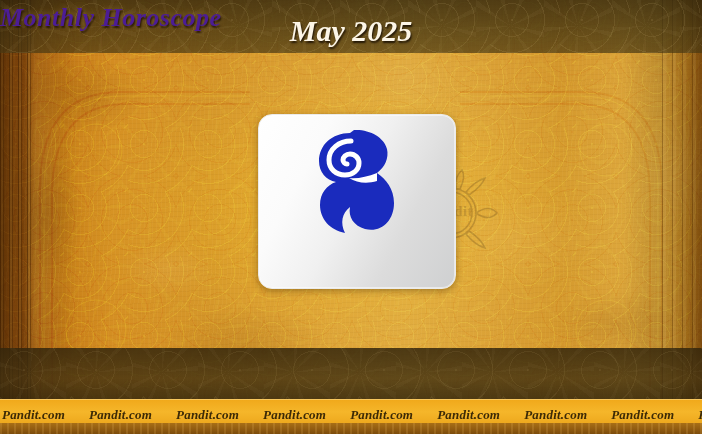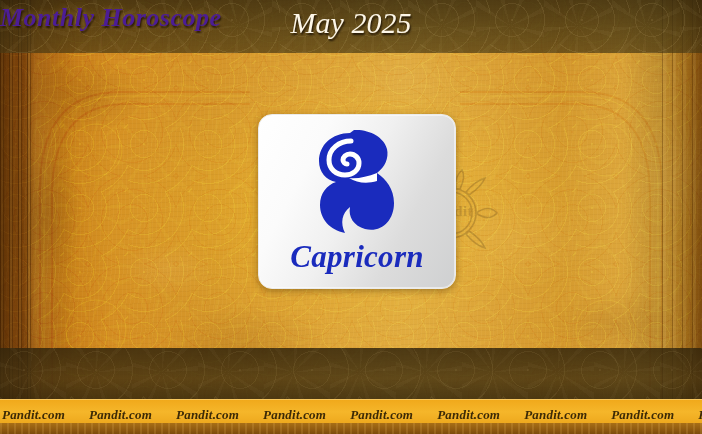--- a/index.html
+++ b/index.html
@@ -135,25 +135,25 @@
     position: absolute; inset: 0;
     opacity: .30;
     background-image:
       repeating-radial-gradient(circle at 24px 22px, rgba(210,186,128,0.30) 0 1px, transparent 1px 18px),
       repeating-conic-gradient(from 40deg at 30px 24px, rgba(216,194,138,0.14) 0 8deg, transparent 8deg 40deg);
     background-size: 72px 51px, 66px 51px;
   }
   .month {
     position: absolute;
     left: 0; right: 0;
-    top: 6px;
+    top: 14px;
     text-align: center;
     font-size: 30px;
     font-style: italic;
-    font-weight: normal;
+    font-weight: bold;
     color: #fdf6e7;
     text-shadow: 1px 2px 2px rgba(20,10,0,0.85);
   }
 
   
   .strip {
     position: absolute;
     left: 0; right: 0;
     top: 399px;
     height: 32px;
@@ -322,21 +322,20 @@
                    C46 14 36 22 36 33
                    C36 42 43 48 52 48
                    C60 48 66 43 66 36
                    C66 31 62 27 57 27
                    C53 27 50 30 50 33
                    C50 35 52 37 54 37" fill="none" stroke="#ffffff" stroke-width="5" stroke-linecap="round"></path>
           <path d="M84 46 C74 50 64 52 56 51 C64 56 74 57 84 54 Z" fill="#ffffff"></path>
         </g>
       </svg>
     </div>
-    <div class="sign-name">Capricorn</div>
   </div>
 
   <div class="band-bottom">
     <div class="bb-grain"></div>
   </div>
   <div class="month">May 2025</div>
 
   <div class="strip">
     <div class="strip-track" id="wm-track">
         <span class="wm">Pandit.com</span>

